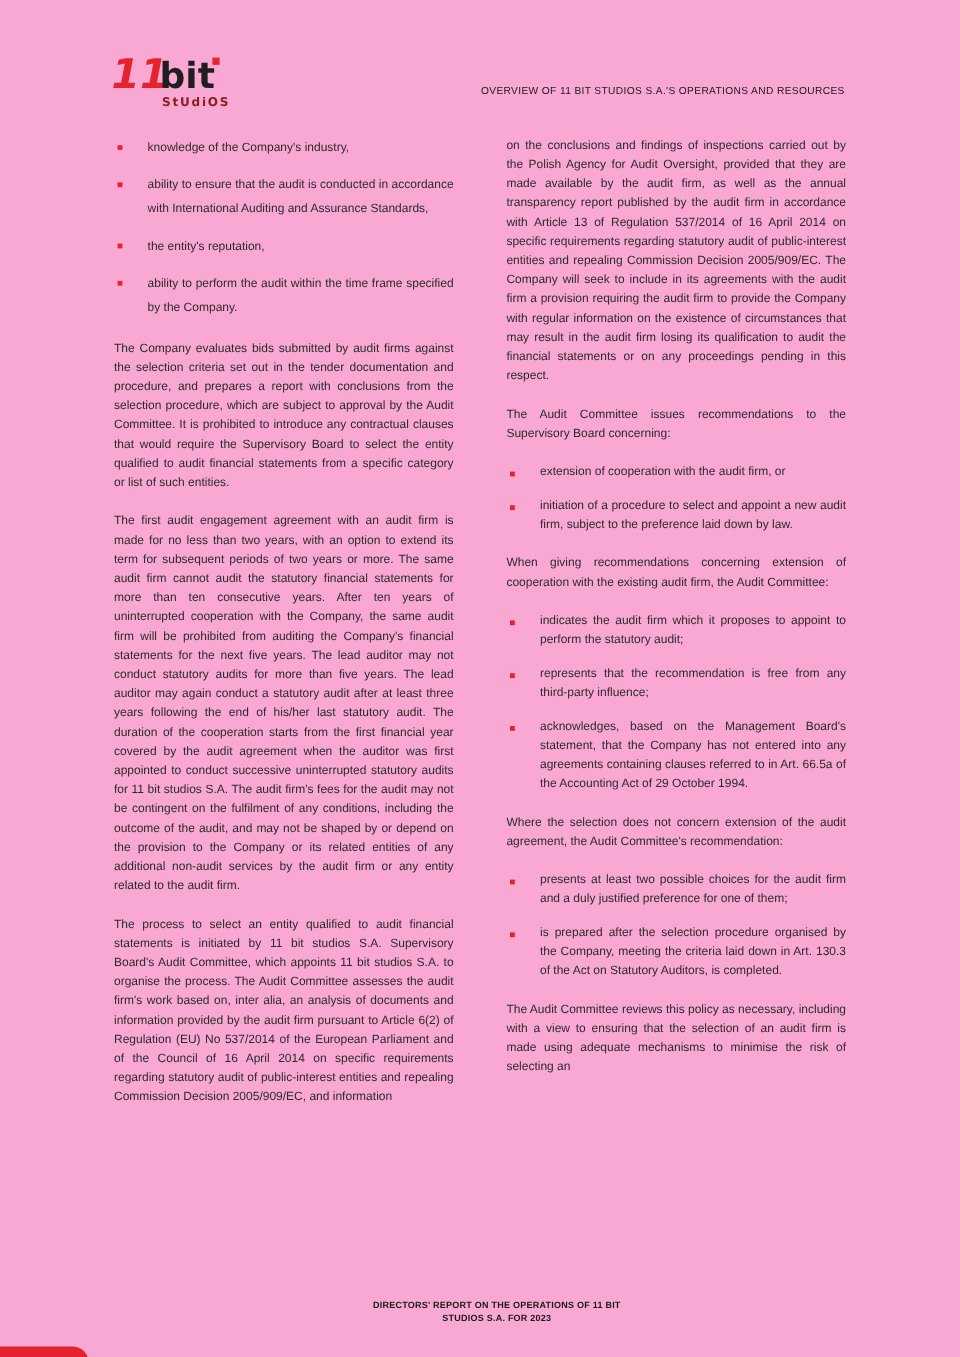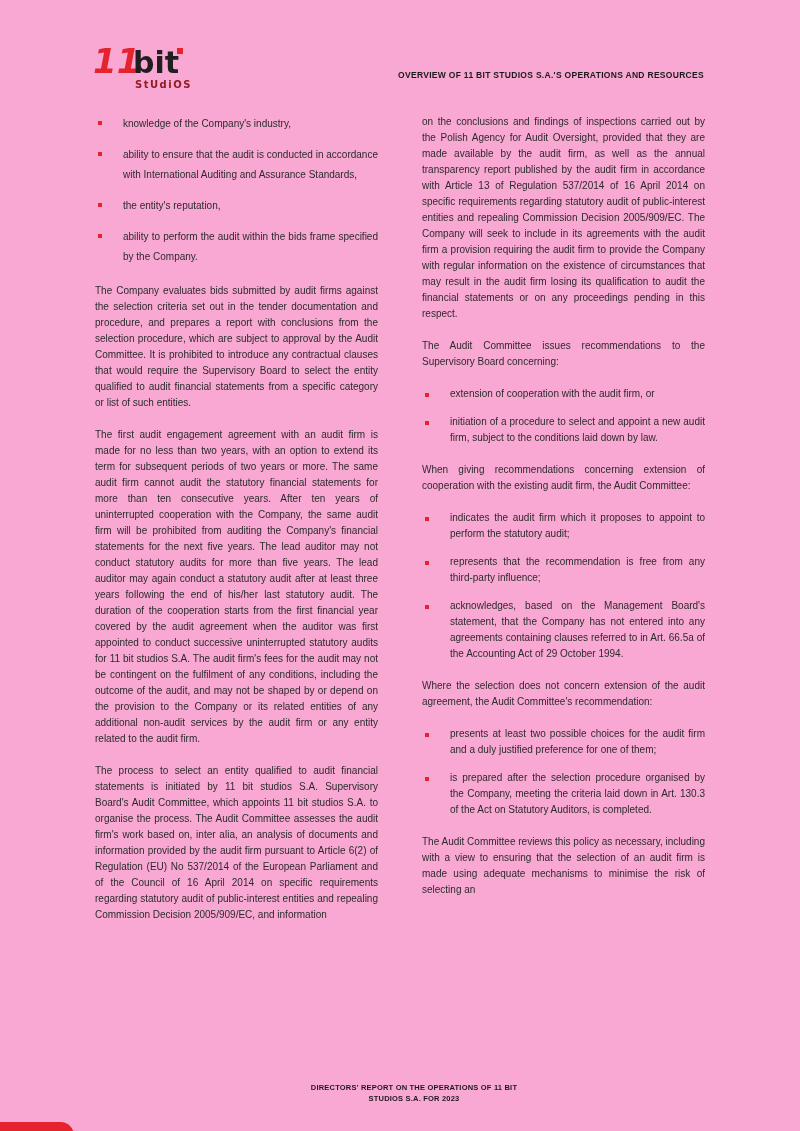--- a/index.html
+++ b/index.html
@@ -22,21 +22,21 @@
     width: 120px;
     height: 52px;
   }
   .header-title {
     position: absolute;
     left: 300px;
     top: 70px;
     width: 404px;
     text-align: right;
     font-size: 8.5px;
-    font-weight: bold;
+    font-weight: normal;
     letter-spacing: 0.3px;
     color: #1a1a1a;
   }
 
   
   .columns {
     position: absolute;
     left: 95px;
     top: 114px;
     width: 610px;
@@ -135,42 +135,42 @@
         <li>
           <span class="bullet-sq"></span>
           <span>ability to ensure that the audit is conducted in accordance with International Auditing and Assurance Standards,</span>
         </li>
         <li>
           <span class="bullet-sq"></span>
           <span>the entity's reputation,</span>
         </li>
         <li>
           <span class="bullet-sq"></span>
-          <span>ability to perform the audit within the bids frame specified by the Company.</span>
+          <span>ability to perform the audit within the time frame specified by the Company.</span>
         </li>
       </ul>
 
       <p class="body-text">The Company evaluates bids submitted by audit firms against the selection criteria set out in the tender documentation and procedure, and prepares a report with conclusions from the selection procedure, which are subject to approval by the Audit Committee. It is prohibited to introduce any contractual clauses that would require the Supervisory Board to select the entity qualified to audit financial statements from a specific category or list of such entities.</p>
       <p class="body-text">The first audit engagement agreement with an audit firm is made for no less than two years, with an option to extend its term for subsequent periods of two years or more. The same audit firm cannot audit the statutory financial statements for more than ten consecutive years. After ten years of uninterrupted cooperation with the Company, the same audit firm will be prohibited from auditing the Company's financial statements for the next five years. The lead auditor may not conduct statutory audits for more than five years. The lead auditor may again conduct a statutory audit after at least three years following the end of his/her last statutory audit. The duration of the cooperation starts from the first financial year covered by the audit agreement when the auditor was first appointed to conduct successive uninterrupted statutory audits for 11 bit studios S.A. The audit firm's fees for the audit may not be contingent on the fulfilment of any conditions, including the outcome of the audit, and may not be shaped by or depend on the provision to the Company or its related entities of any additional non-audit services by the audit firm or any entity related to the audit firm.</p>
       <p class="body-text">The process to select an entity qualified to audit financial statements is initiated by 11 bit studios S.A. Supervisory Board's Audit Committee, which appoints 11 bit studios S.A. to organise the process. The Audit Committee assesses the audit firm's work based on, inter alia, an analysis of documents and information provided by the audit firm pursuant to Article 6(2) of Regulation (EU) No 537/2014 of the European Parliament and of the Council of 16 April 2014 on specific requirements regarding statutory audit of public-interest entities and repealing Commission Decision 2005/909/EC, and information</p>
     </div>
 
     <div class="col">
 
       <p class="body-text">on the conclusions and findings of inspections carried out by the Polish Agency for Audit Oversight, provided that they are made available by the audit firm, as well as the annual transparency report published by the audit firm in accordance with Article 13 of Regulation 537/2014 of 16 April 2014 on specific requirements regarding statutory audit of public-interest entities and repealing Commission Decision 2005/909/EC. The Company will seek to include in its agreements with the audit firm a provision requiring the audit firm to provide the Company with regular information on the existence of circumstances that may result in the audit firm losing its qualification to audit the financial statements or on any proceedings pending in this respect.</p>
       <p class="body-text">The Audit Committee issues recommendations to the Supervisory Board concerning:</p>
 
       <ul class="bullets tight">
         <li>
           <span class="bullet-sq"></span>
           <span>extension of cooperation with the audit firm, or</span>
         </li>
         <li>
           <span class="bullet-sq"></span>
-          <span>initiation of a procedure to select and appoint a new audit firm, subject to the conditions laid down by law.</span>
+          <span>initiation of a procedure to select and appoint a new audit firm, subject to the preference laid down by law.</span>
         </li>
       </ul>
 
       <p class="body-text">When giving recommendations concerning extension of cooperation with the existing audit firm, the Audit Committee:</p>
 
       <ul class="bullets tight">
         <li>
           <span class="bullet-sq"></span>
           <span>indicates the audit firm which it proposes to appoint to perform the statutory audit;</span>
         </li>

